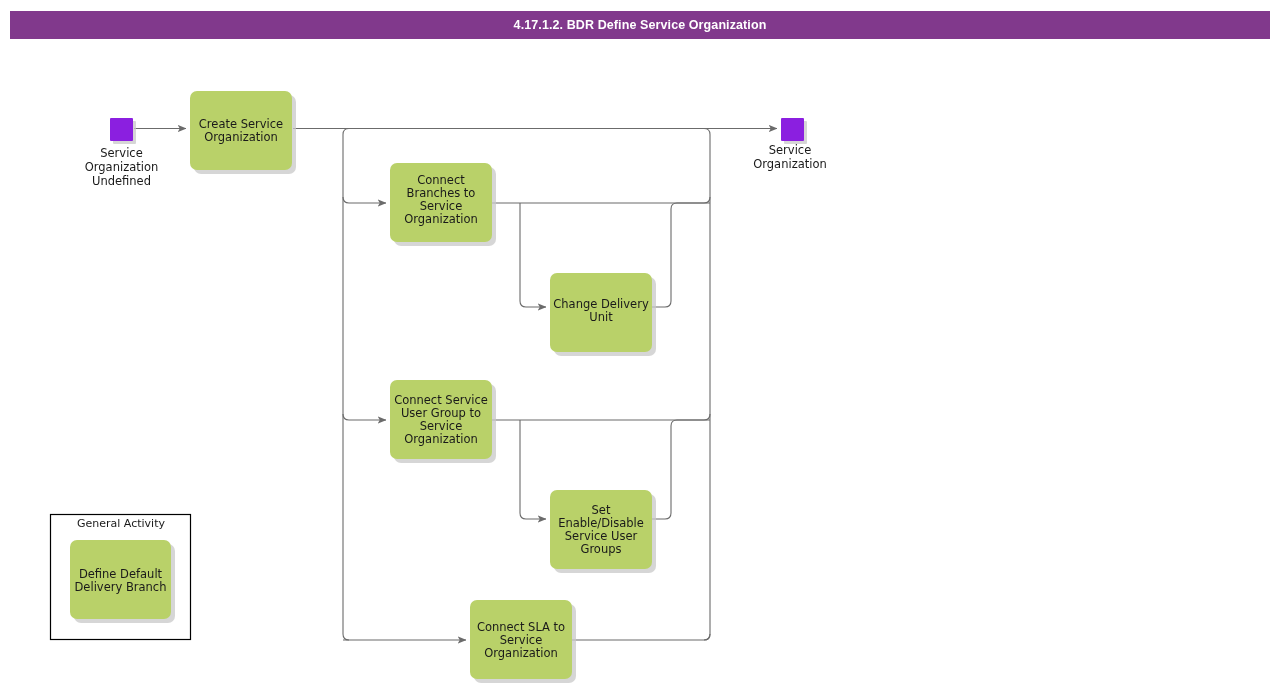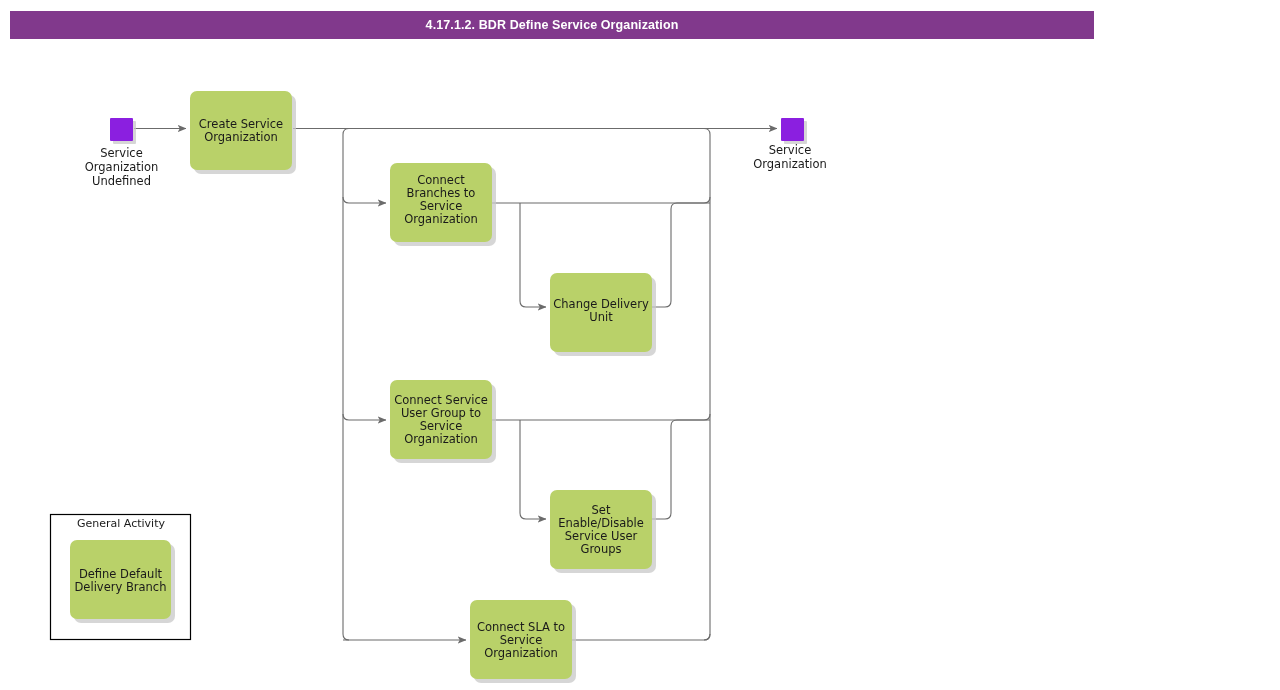--- a/index.html
+++ b/index.html
@@ -17,21 +17,21 @@
   #canvas {
     position: absolute;
     left: 0; top: 0;
     width: 1280px;
     height: 690px;
   }
   .title-bar {
     position: absolute;
     left: 10px;
     top: 11px;
-    width: 1084px;
+    width: 1260px;
     height: 28px;
     background: #81398c;
     display: flex;
     align-items: center;
     justify-content: center;
   }
   .title-bar .title-text {
     color: #ffffff;
     font-family: "Liberation Sans", sans-serif;
     font-size: 12.5px;

